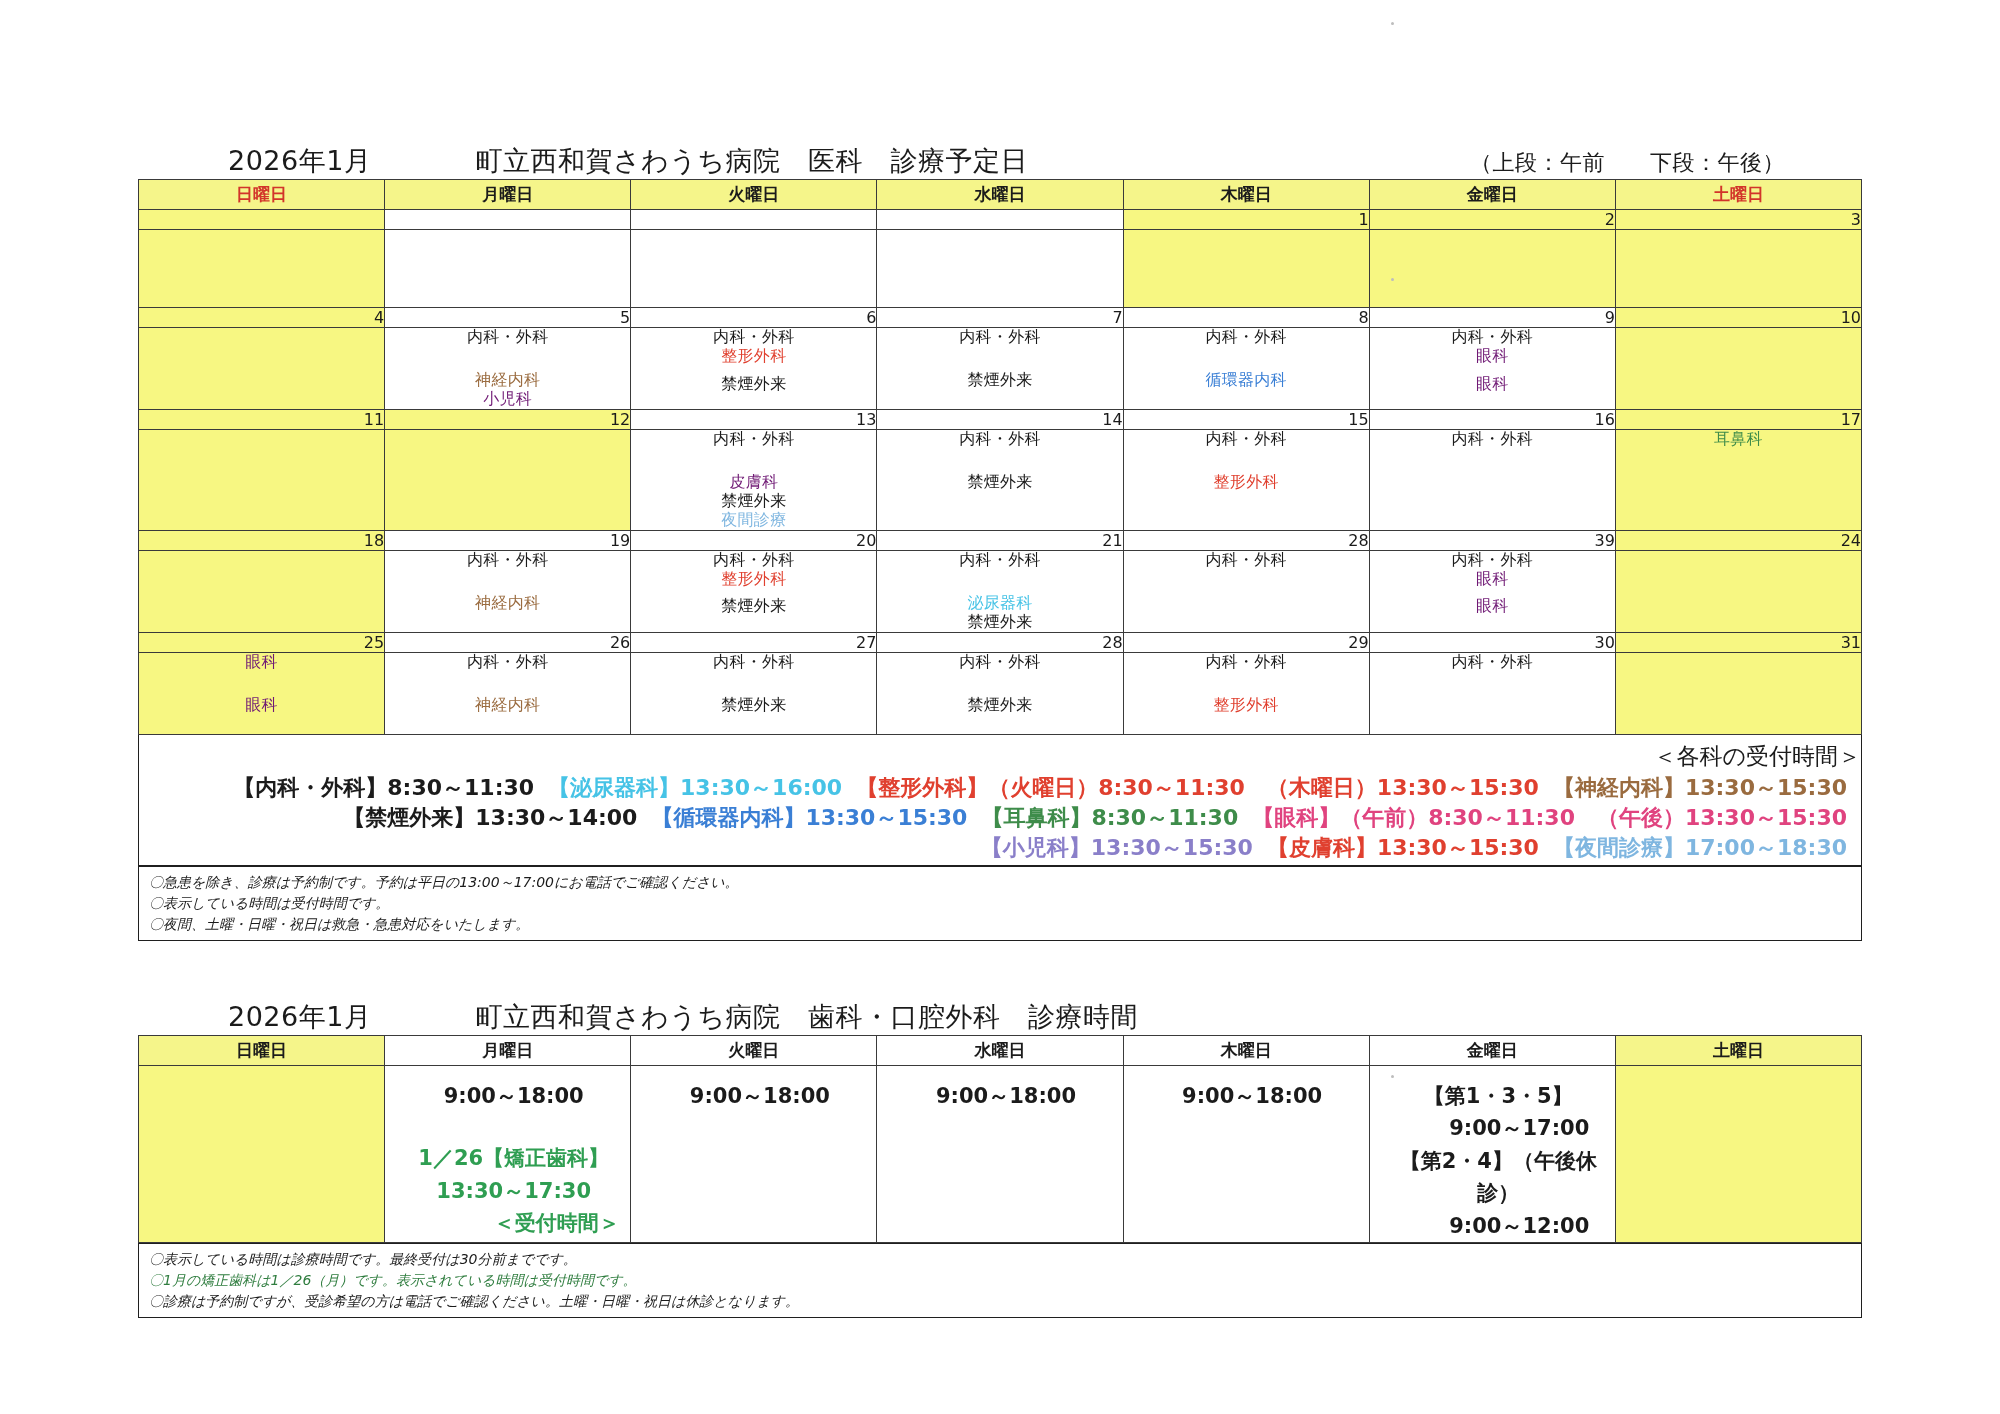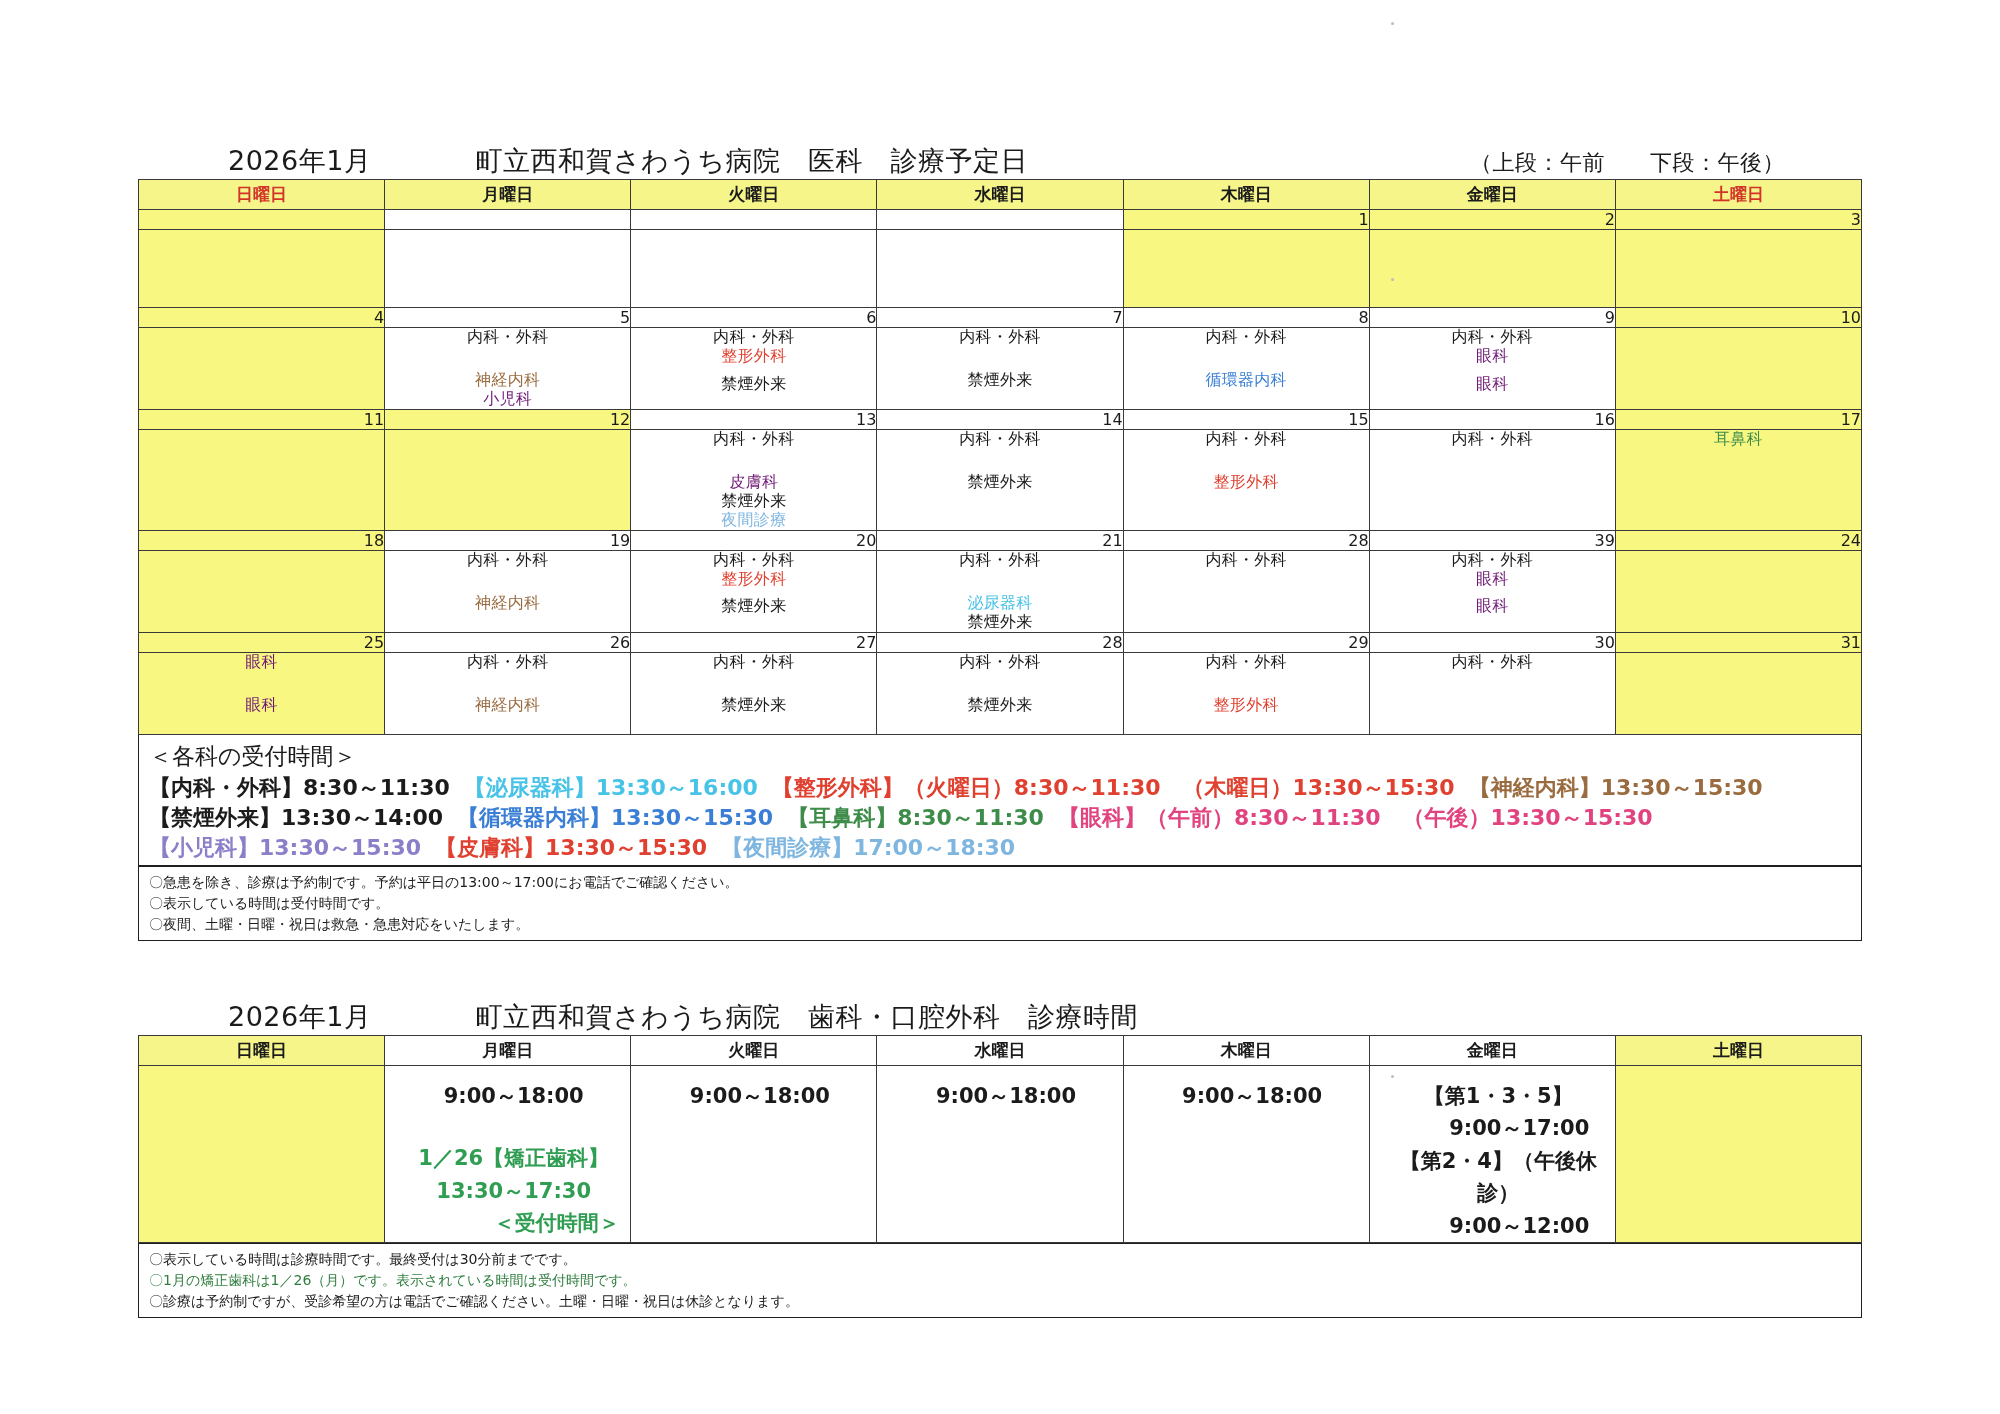--- a/index.html
+++ b/index.html
@@ -83,34 +83,35 @@
   .c-green   { color: #3e8c4a; }
   .c-lblue   { color: #7fb6e0; }
   .c-magenta { color: #e0437f; }
   .c-purple  { color: #8a7fc9; }
 
   
   .recep {
     margin-left: 138px; width: 1724px;
     border: 1.6px solid #1f1f1f; border-top: none;
     padding: 6px 0 2px 10px;
+    text-align: right;
   }
   .recep .head { font-size: 23px; color: #1b1b1b; margin-bottom: 1px; }
   .recep .line {
     font-size: 22px; white-space: nowrap; line-height: 1.32;
     margin-bottom: 1px; font-weight: 700;
   }
   .recep .line span { margin-right: 14px; }
 
   .notes {
     margin-left: 138px; width: 1724px;
     border: 1.6px solid #1f1f1f; border-top: 1.6px solid #1f1f1f;
     padding: 5px 0 5px 10px;
   }
-  .notes .n { font-size: 14px; line-height: 1.5; color: #1b1b1b; white-space: nowrap; }
+  .notes .n { font-size: 14px; line-height: 1.5; color: #1b1b1b; white-space: nowrap; font-style: italic; }
   .notes .n.green { color: #2f7d3f; }
 
   
   table.dental { margin-top: 0; }
   .dental .dcell {
     height: 150px; vertical-align: top;
     text-align: center; padding: 14px 0 0 12px;
     font-size: 21px; color: #1b1b1b; line-height: 1.55; font-weight: bold;
   }
   .dental .dcell .g { color: #2f9e52; }

